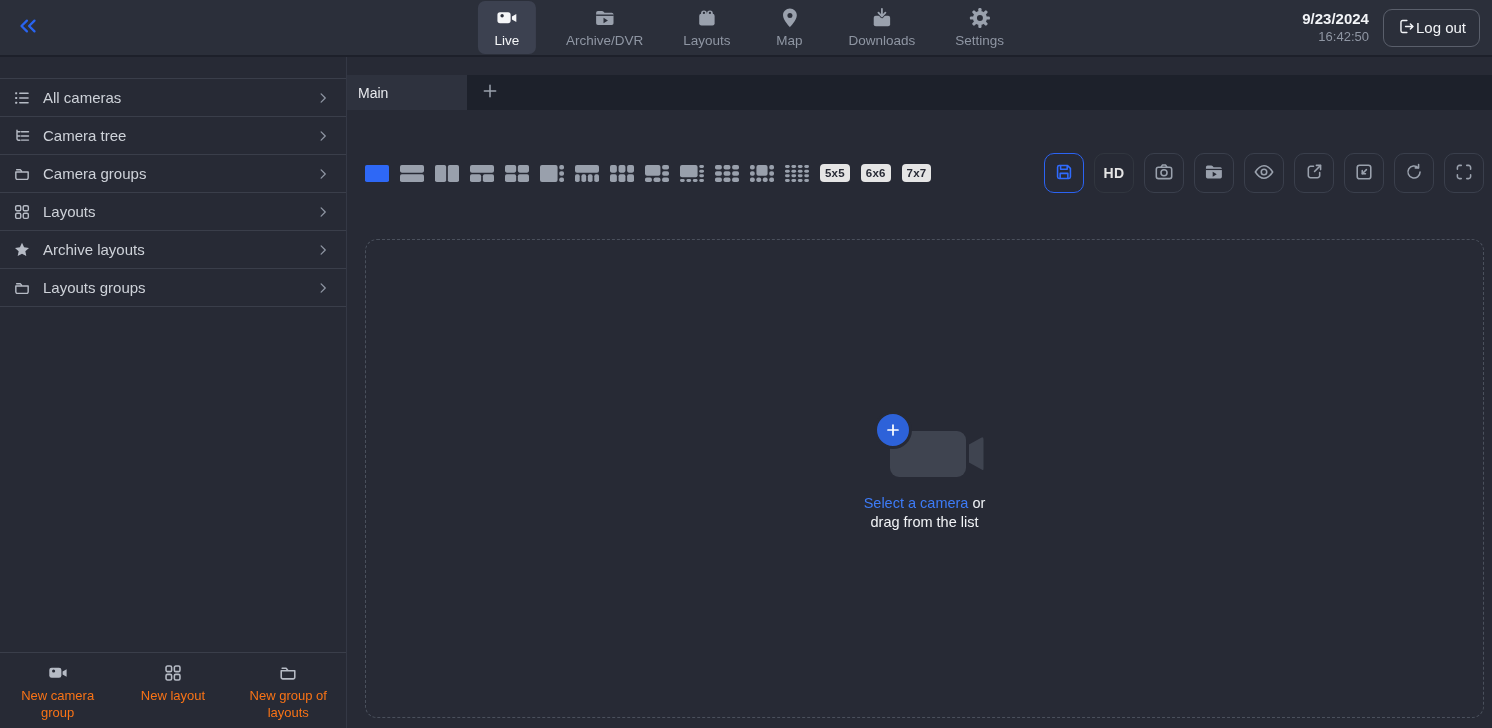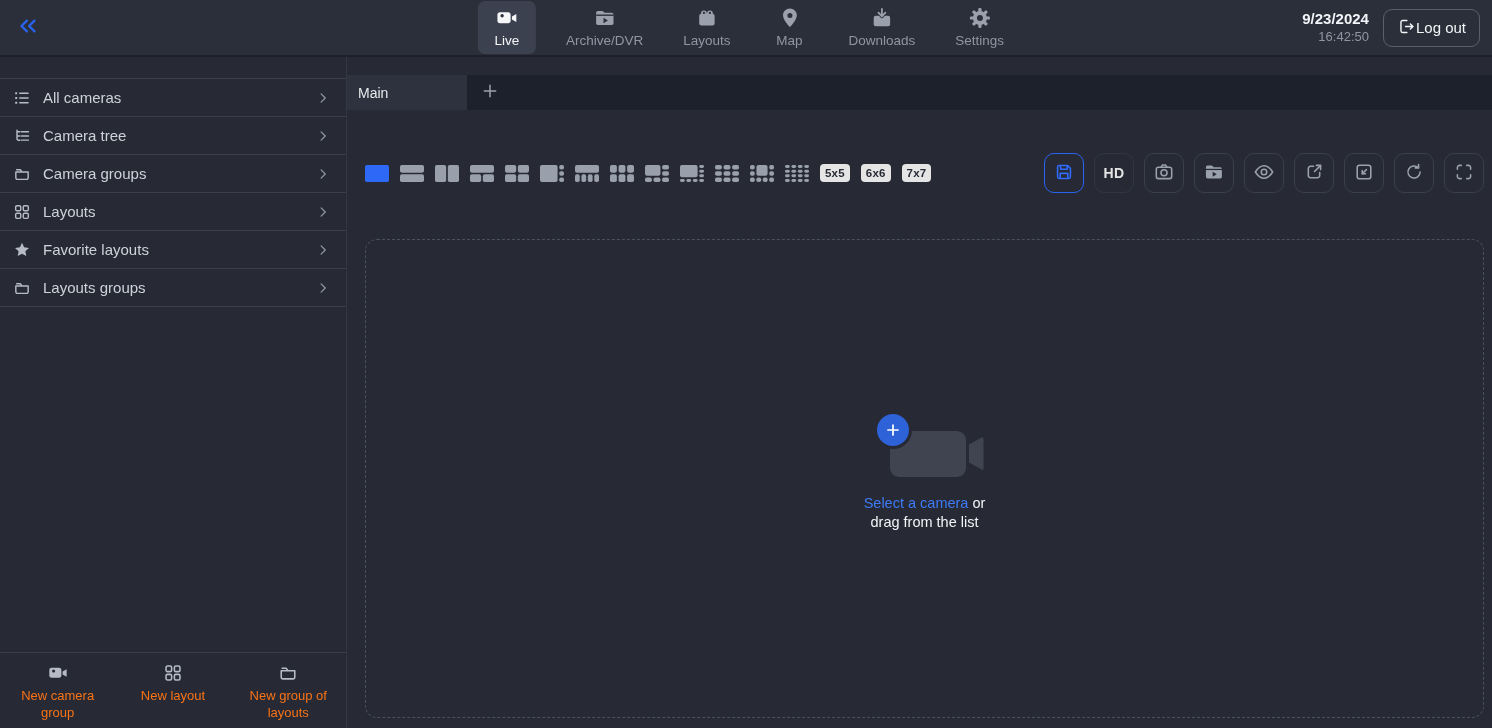--- a/index.html
+++ b/index.html
@@ -241,21 +241,21 @@
               <path d="M9.5 6.5 15 12l-5.5 5.5" fill="none" stroke="currentColor" stroke-width="1.7" stroke-linecap="round" stroke-linejoin="round"></path>
             </svg>
           </span>
         </div>
         <div class="side-item">
           <span class="si-icon">
             <svg width="20" height="20" viewBox="0 0 24 24">
               <path d="M12 3.4l2.5 5.4 5.9.7-4.4 4 1.2 5.8-5.2-2.9-5.2 2.9 1.2-5.8-4.4-4 5.9-.7Z" fill="currentColor"></path>
             </svg>
           </span>
-          <span>Favorite layouts</span>
+          <span>Archive layouts</span>
           <span class="si-chevron">
             <svg width="18" height="18" viewBox="0 0 24 24">
               <path d="M9.5 6.5 15 12l-5.5 5.5" fill="none" stroke="currentColor" stroke-width="1.7" stroke-linecap="round" stroke-linejoin="round"></path>
             </svg>
           </span>
         </div>
         <div class="side-item">
           <span class="si-icon">
             <svg width="20" height="20" viewBox="0 0 24 24">
               <path d="M4.6 9.6h14.8v7a1.8 1.8 0 0 1-1.8 1.8H6.4a1.8 1.8 0 0 1-1.8-1.8Z" fill="none" stroke="currentColor" stroke-width="1.7" stroke-linejoin="round"></path>

